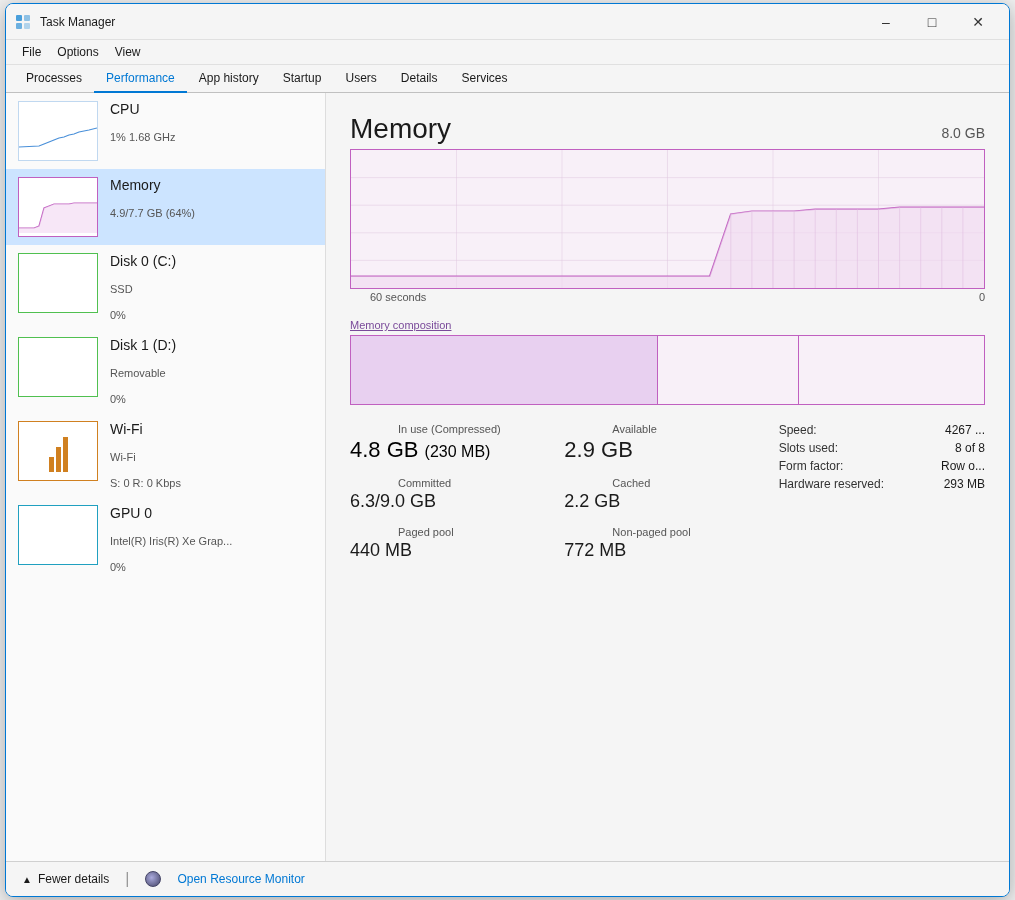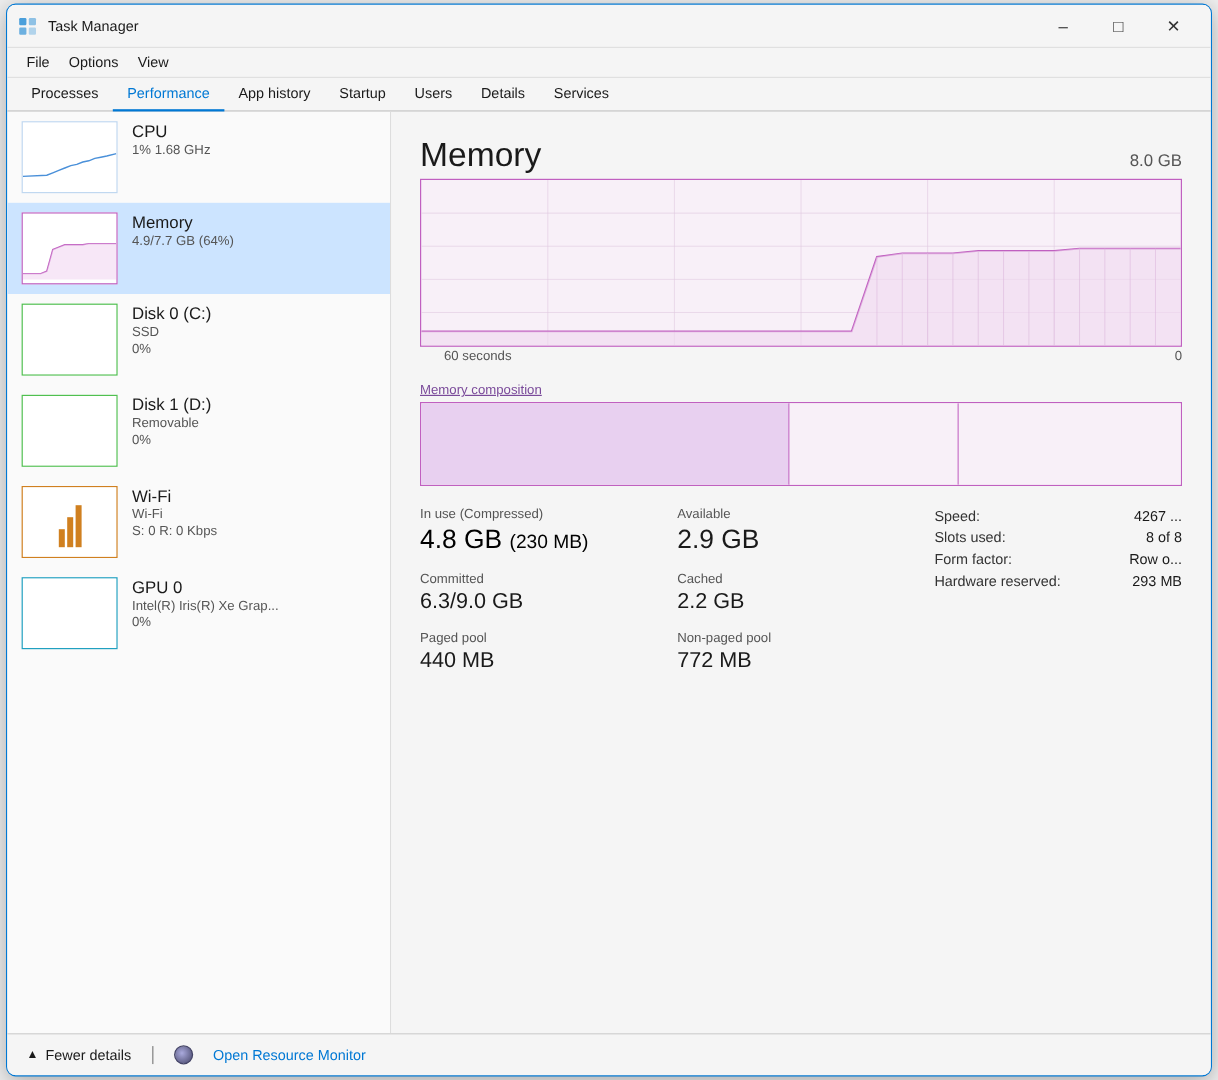--- a/index.html
+++ b/index.html
@@ -121,21 +121,21 @@
       height: 60px;
       border: 1px solid #aaa;
       margin-right: 12px;
       flex-shrink: 0;
       position: relative;
       overflow: hidden;
       background: white;
     }
     .sidebar-info { flex: 1; }
     .sidebar-name { font-size: 14px; font-weight: 500; color: #1a1a1a; }
-    .sidebar-sub { font-size: 11px; color: #555; margin-top: 2px; }
+    .sidebar-sub { font-size: 11px; color: #555; margin-top: 14px; }
     
     .thumb-cpu {
       background: white;
       border: 1px solid #c0d8f0;
     }
     
     .thumb-mem {
       background: white;
       border: 1px solid #c060c0;
     }
@@ -228,20 +228,21 @@
     }
     .comp-available {
       background: #f8f0f8;
       flex: 2.9;
     }
     .stat-block { }
     .stat-label {
       font-size: 11px;
       color: #555;
       margin-bottom: 2px;
+      margin-left: 48px;
     }
     .stat-value {
       font-size: 22px;
       font-weight: 300;
       color: #1a1a1a;
     }
     .stat-value.medium {
       font-size: 18px;
     }
     .right-stats {

